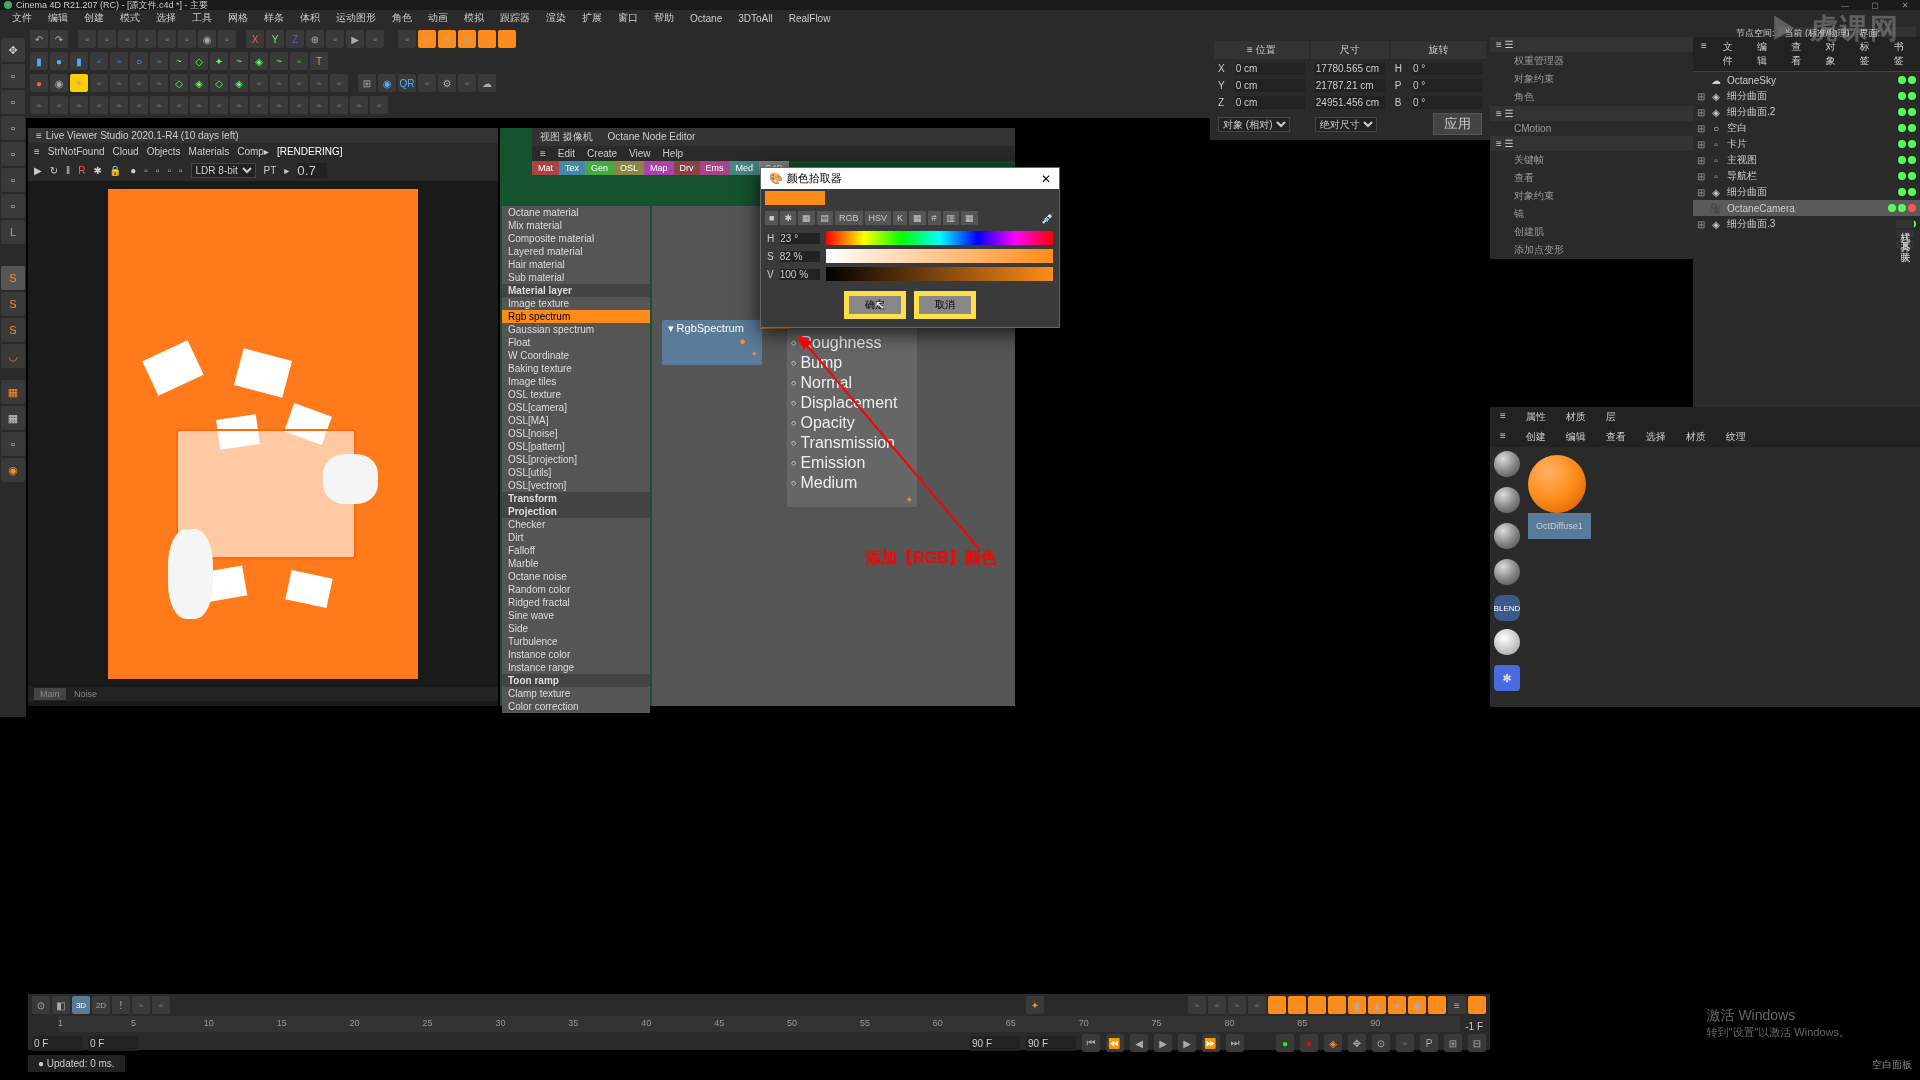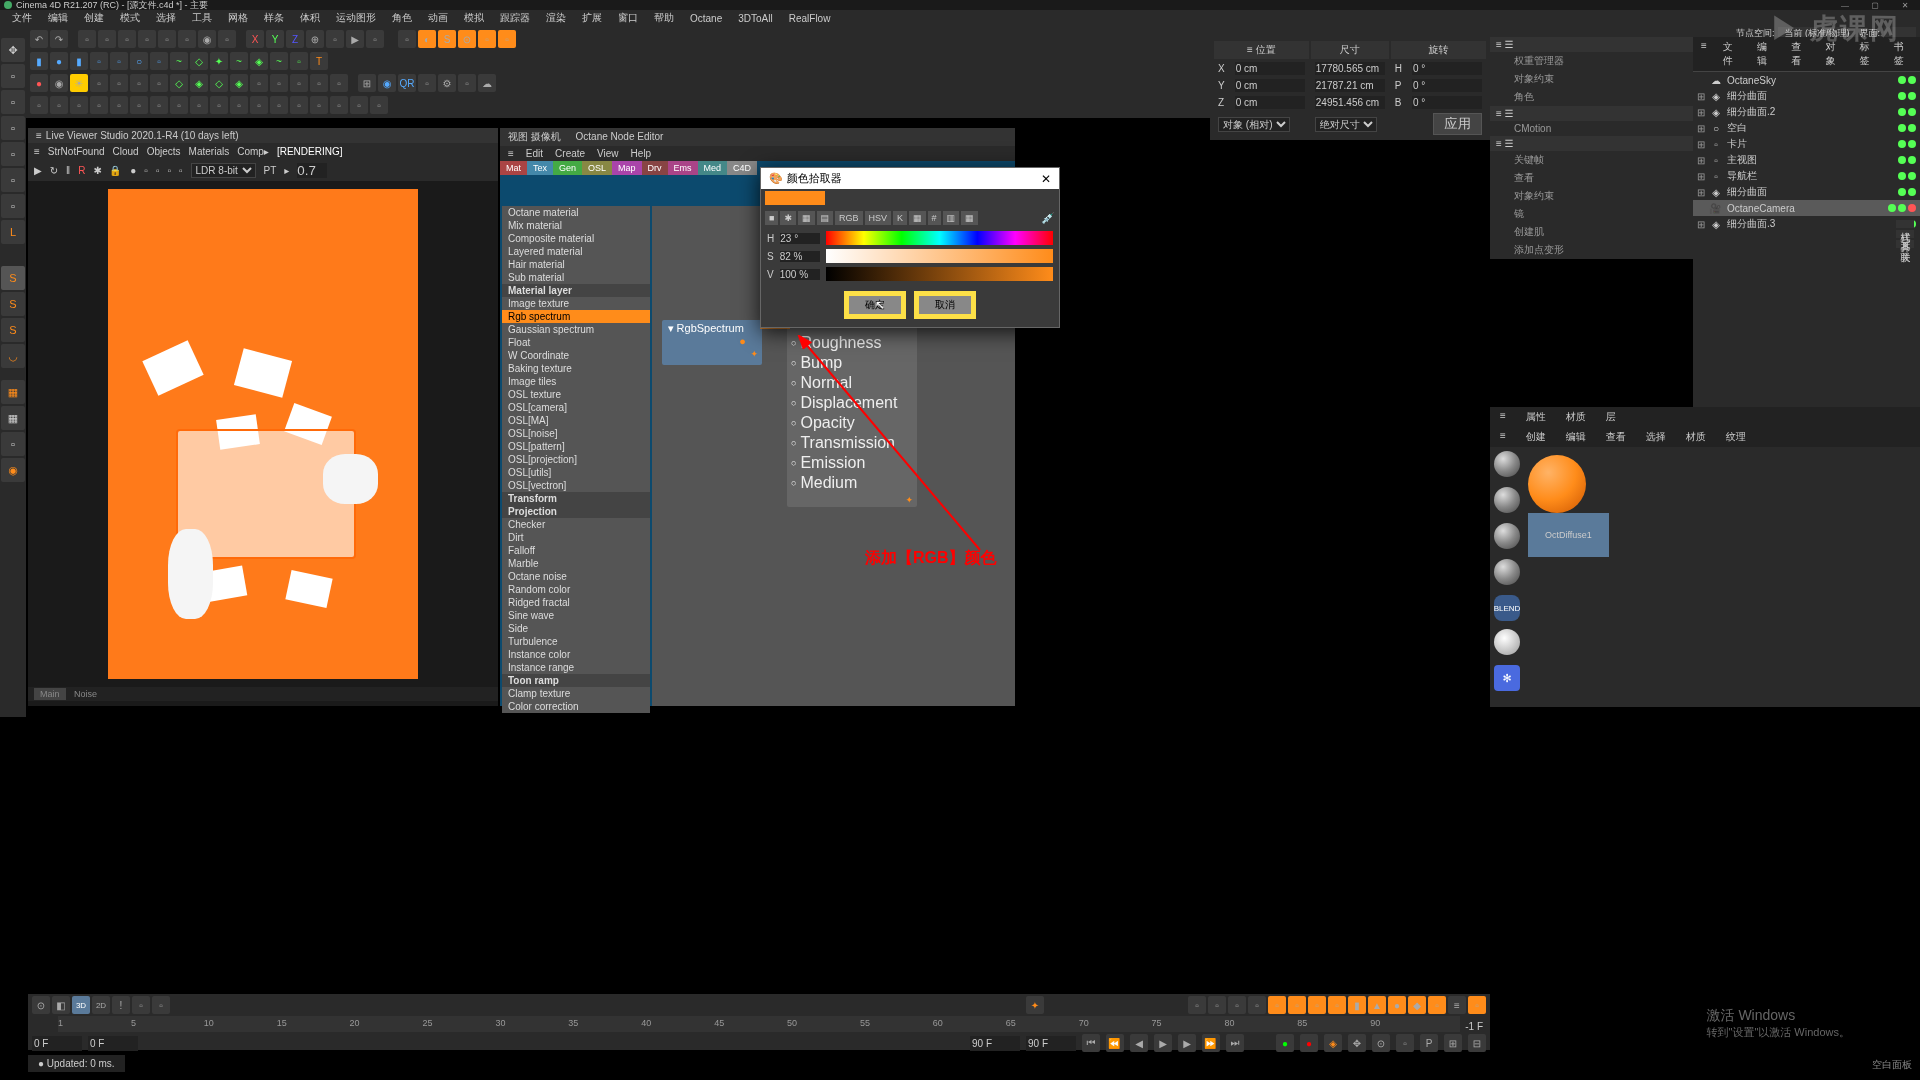--- a/index.html
+++ b/index.html
@@ -39,21 +39,21 @@
 .obj-row .dot { width: 8px; height: 8px; border-radius: 50%; }
 .obj-row.selected { background: #5a5a5a; }
 .live-viewer { position: absolute; left: 28px; top: 128px; width: 470px; height: 578px; background: #1a1a1a; }
 .live-viewer .header { background: #333; padding: 2px 8px; font-size: 10px; display: flex; align-items: center; gap: 4px; }
 .live-viewer .toolbar { background: #2a2a2a; padding: 3px 6px; font-size: 10px; display: flex; align-items: center; gap: 8px; }
 .live-viewer .render-view { margin: 8px auto; width: 310px; height: 490px; background: #ff7a1a; position: relative; }
 .render-paper { position: absolute; background: #fff; transform: rotate(var(--r)); }
 .render-tablet { position: absolute; left: 68px; top: 240px; width: 180px; height: 130px; background: rgba(255,255,255,0.6); border: 2px solid #ff6a0a; border-radius: 4px; }
 .render-hand { position: absolute; background: #f5f5f5; border-radius: 40%; }
 .live-viewer .footer { background: #222; padding: 2px 6px; font-size: 9px; color: #888; }
-.node-editor { position: absolute; left: 500px; top: 128px; width: 515px; height: 578px; background: #0c4a6e; }
+.node-editor { position: absolute; left: 500px; top: 128px; width: 515px; height: 578px; background: #14532d; padding-left: 32px; }
 .node-editor .header { background: #333; padding: 2px 8px; font-size: 10px; }
 .node-editor .menu { background: #2a2a2a; padding: 2px 8px; font-size: 10px; display: flex; gap: 12px; }
 .node-editor .actions { display: flex; gap: 8px; padding: 4px; }
 .node-editor .actions button { background: #444; border: 1px solid #555; color: #ccc; padding: 2px 12px; font-size: 10px; border-radius: 2px; }
 .node-tabs { display: flex; font-size: 9px; }
 .node-tabs span { padding: 2px 6px; }
 .node-list { position: absolute; left: 2px; top: 78px; width: 148px; background: #555; font-size: 10px; }
 .node-list .item { padding: 1px 6px; color: #ddd; }
 .node-list .item.selected { background: #ff8c1a; color: #000; }
 .node-list .group { background: #444; font-weight: bold; }
@@ -75,21 +75,21 @@
 .color-dialog .buttons { display: flex; justify-content: center; gap: 8px; padding: 8px; }
 .color-dialog .buttons button { background: #888; border: 5px solid #fde047; padding: 2px 16px; font-size: 10px; }
 .annotation-arrow { position: absolute; pointer-events: none; }
 .annotation-text { position: absolute; color: #f00; font-size: 16px; font-weight: bold; }
 .materials-panel { position: absolute; right: 0; top: 407px; width: 430px; height: 300px; background: #2a2a2a; }
 .materials-panel .tabs { display: flex; font-size: 10px; background: #222; }
 .materials-panel .tabs span { padding: 3px 10px; }
 .mat-preview { display: inline-block; margin: 4px; text-align: center; }
 .mat-preview .ball { width: 58px; height: 58px; border-radius: 50%; background: radial-gradient(circle at 35% 30%, #ffb366, #ff8c1a 50%, #cc5500); }
 .mat-preview .ball.gray { background: radial-gradient(circle at 35% 30%, #ddd, #888 50%, #444); }
-.mat-preview .label { font-size: 9px; background: #5a7a9a; padding: 17px; }
+.mat-preview .label { font-size: 9px; background: #5a7a9a; padding: 8px; }
 .timeline { position: absolute; left: 28px; bottom: 30px; right: 430px; height: 56px; background: #2a2a2a; }
 .timeline .controls { display: flex; align-items: center; height: 22px; gap: 2px; padding: 0 4px; }
 .timeline .ruler { height: 16px; background: #333; position: relative; margin: 0 30px; }
 .timeline .tick { position: absolute; font-size: 9px; color: #999; top: 2px; }
 .timeline .frame-row { display: flex; align-items: center; padding: 2px 4px; gap: 6px; }
 .timeline input { background: #222; border: none; color: #ccc; width: 50px; font-size: 10px; padding: 2px; }
 .status-bar { position: absolute; bottom: 8px; left: 28px; font-size: 10px; background: #222; padding: 3px 10px; }
 .watermark { position: absolute; right: 20px; top: 10px; font-size: 28px; color: rgba(255,255,255,0.25); font-weight: bold; letter-spacing: 2px; }
 .activate { position: absolute; right: 70px; bottom: 40px; color: #666; font-size: 14px; }
 select { background: #222; border: 1px solid #444; color: #ccc; font-size: 10px; }

